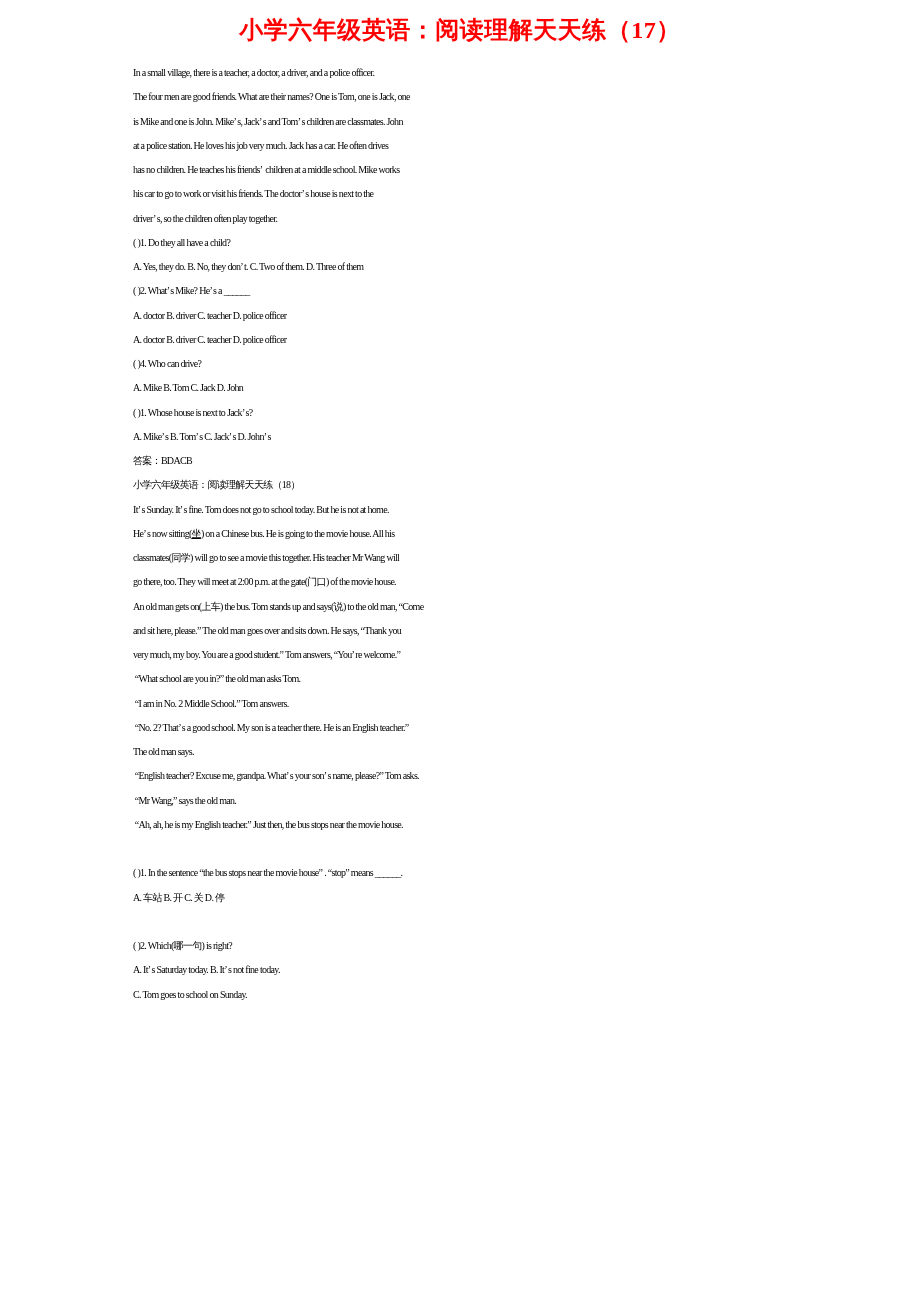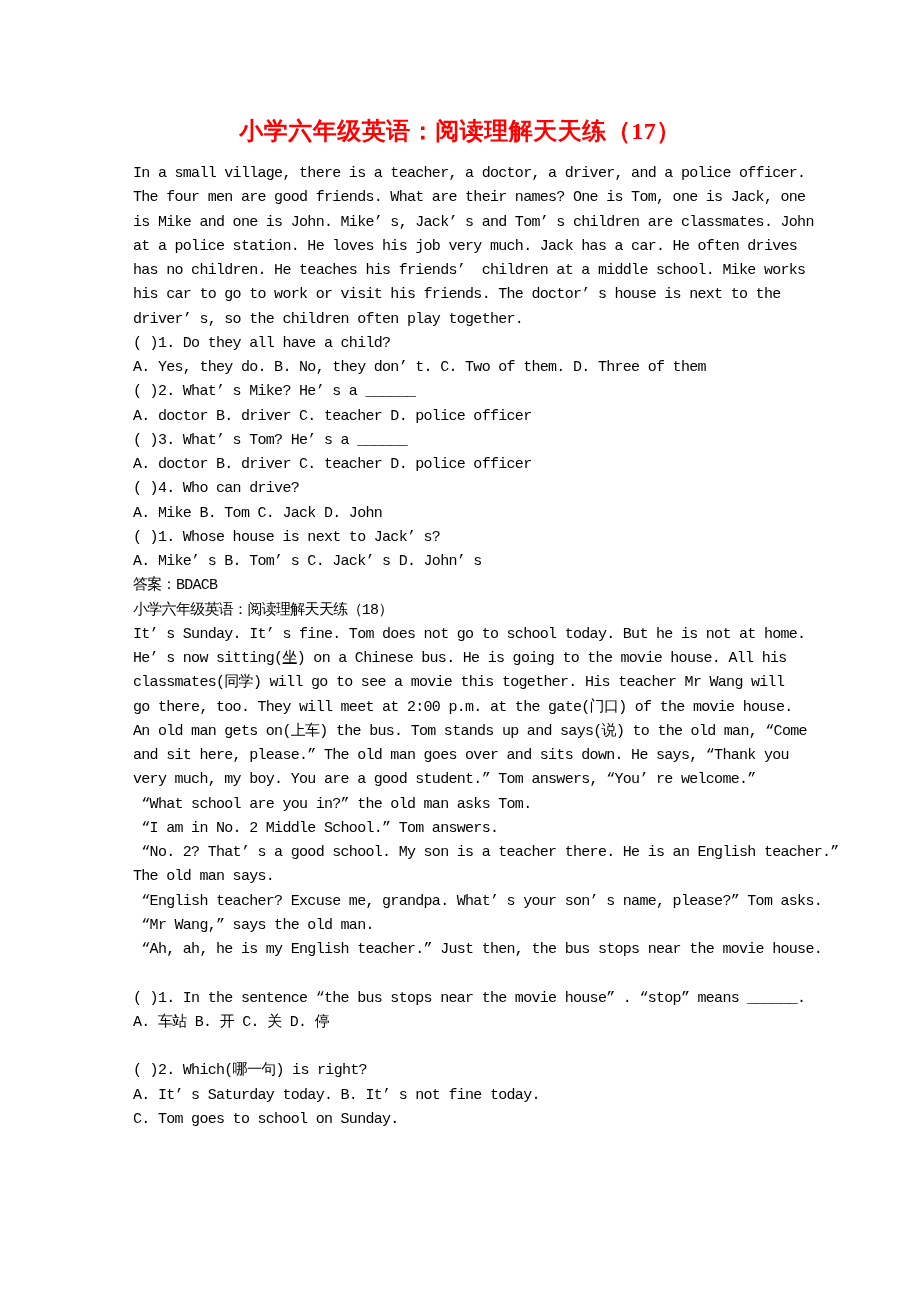--- a/index.html
+++ b/index.html
@@ -15,42 +15,42 @@
     font-family: "Liberation Mono", "DejaVu Sans Mono", monospace;
     color: #000000;
   }
   .page {
     position: absolute;
     top: 0; left: 0;
     width: 920px;
     height: 1302px;
   }
   .doc-title {
-    margin: 0;
-    padding-top: 113px;
+    margin: 12px;
     height: 36px;
     line-height: 36px;
     text-align: center;
     font-size: 24px;
     font-weight: bold;
     font-family: "Liberation Serif", "DejaVu Serif", serif;
     letter-spacing: 0.5px;
   }
   .lines {
     margin-top: 13px;
     margin-left: 133px;
     width: 700px;
   }
   .line {
     height: 24.25px;
     line-height: 24.25px;
-    font-size: 15px;
+    font-size: 10px;
     letter-spacing: -0.7px;
     white-space: pre;
     overflow: visible;
+    font-family: Liberation Serif, serif;
   }
   .line .u {
     text-decoration: underline;
   }
 </style>
 </head>
 <body>
 
 <div class="page">
   <h1 class="doc-title" style="color: rgb(255, 0, 0);">小学六年级英语：阅读理解天天练（17）</h1>
@@ -59,21 +59,20 @@
       <div class="line">The four men are good friends. What are their names? One is Tom, one is Jack, one</div>
       <div class="line">is Mike and one is John. Mike’ s, Jack’ s and Tom’ s children are classmates. John</div>
       <div class="line">at a police station. He loves his job very much. Jack has a car. He often drives</div>
       <div class="line">has no children. He teaches his friends’  children at a middle school. Mike works</div>
       <div class="line">his car to go to work or visit his friends. The doctor’ s house is next to the</div>
       <div class="line">driver’ s, so the children often play together.</div>
       <div class="line">( )1. Do they all have a child?</div>
       <div class="line">A. Yes, they do. B. No, they don’ t. C. Two of them. D. Three of them</div>
       <div class="line">( )2. What’ s Mike? He’ s a ______</div>
       <div class="line">A. doctor B. driver C. teacher D. police officer</div>
-      <div class="line">( )3. What’ s Tom? He’ s a ______</div>
       <div class="line">A. doctor B. driver C. teacher D. police officer</div>
       <div class="line">( )4. Who can drive?</div>
       <div class="line">A. Mike B. Tom C. Jack D. John</div>
       <div class="line">( )1. Whose house is next to Jack’ s?</div>
       <div class="line">A. Mike’ s B. Tom’ s C. Jack’ s D. John’ s</div>
       <div class="line">答案：BDACB</div>
       <div class="line">小学六年级英语：阅读理解天天练（18）</div>
       <div class="line">It’ s Sunday. It’ s fine. Tom does not go to school today. But he is not at home.</div>
       <div class="line"><span>He’ s now sitting(</span><span class="u">坐</span><span>) on a Chinese bus. He is going to the movie house. All his</span></div>
       <div class="line">classmates(同学) will go to see a movie this together. His teacher Mr Wang will</div>

